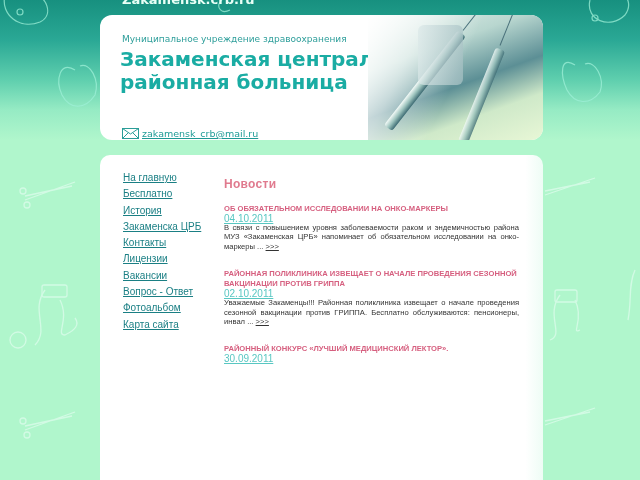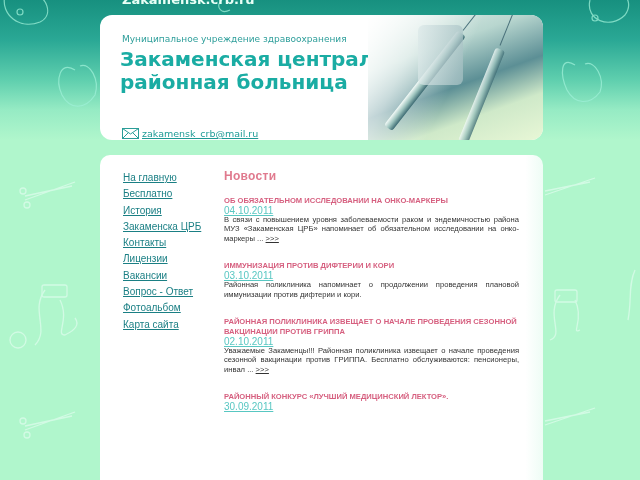--- a/index.html
+++ b/index.html
@@ -41,21 +41,21 @@
   .content-card {
     position:absolute; left:100px; top:155px; width:443px; height:340px;
     background:linear-gradient(to right, #ffffff 0%, #ffffff 96%, #eefcf5 100%);
     border-radius:10px;
   }
   .nav { position:absolute; left:23px; top:15px; }
   .nav a {
     display:block; font-size:10px; line-height:16.3px; color:#1a7f84; text-decoration:underline;
     font-family:"Liberation Sans", sans-serif;
   }
-  .news { position:absolute; left:124px; top:14px; width:295px; font-family:"Liberation Sans", sans-serif; }
+  .news { position:absolute; left:124px; top:22px; width:295px; font-family:"Liberation Sans", sans-serif; }
   .news h2 { margin:0 0 13px 0; font-size:12px; font-weight:bold; color:#e07a8e; letter-spacing:0.3px; }
   .item { margin-bottom:18px; }
   .item-title { font-size:7.6px; font-weight:bold; color:#d65f7f; line-height:10px; text-transform:uppercase; }
   .item-date { font-size:10px; color:#58c7c2; line-height:9px;text-decoration:underline; }
   .item-text { font-size:7.6px; color:#333; line-height:9.4px; text-align:justify; }
   .item-text a { color:#333; text-decoration:underline; }
 </style>
 </head>
 <body>
 
@@ -127,25 +127,20 @@
 
   <section class="news">
     <h2>Новости</h2>
 
     <div class="item">
       <div class="item-title">ОБ ОБЯЗАТЕЛЬНОМ ИССЛЕДОВАНИИ НА ОНКО-МАРКЕРЫ</div>
       <div class="item-date">04.10.2011</div>
       <div class="item-text"><span>В связи с повышением уровня заболеваемости раком и эндемичностью района МУЗ «Закаменская ЦРБ» напоминает об обязательном исследовании на онко-маркеры ...</span> <a href="#">&gt;&gt;&gt;</a></div>
     </div>
 
-    <div class="item">
-      <div class="item-title">ИММУНИЗАЦИЯ ПРОТИВ ДИФТЕРИИ И КОРИ</div>
-      <div class="item-date">03.10.2011</div>
-      <div class="item-text"><span>Районная поликлиника напоминает о продолжении проведения плановой иммунизации против дифтерии и кори.</span></div>
-    </div>
 
     <div class="item">
       <div class="item-title">РАЙОННАЯ ПОЛИКЛИНИКА ИЗВЕЩАЕТ О НАЧАЛЕ ПРОВЕДЕНИЯ СЕЗОННОЙ ВАКЦИНАЦИИ ПРОТИВ ГРИППА</div>
       <div class="item-date">02.10.2011</div>
       <div class="item-text"><span>Уважаемые Закаменцы!!! Районная поликлиника извещает о начале проведения сезонной вакцинации против ГРИППА. Бесплатно обслуживаются: пенсионеры, инвал ...</span> <a href="#">&gt;&gt;&gt;</a></div>
     </div>
 
     <div class="item">
       <div class="item-title">РАЙОННЫЙ КОНКУРС «ЛУЧШИЙ МЕДИЦИНСКИЙ ЛЕКТОР».</div>
       <div class="item-date">30.09.2011</div>

